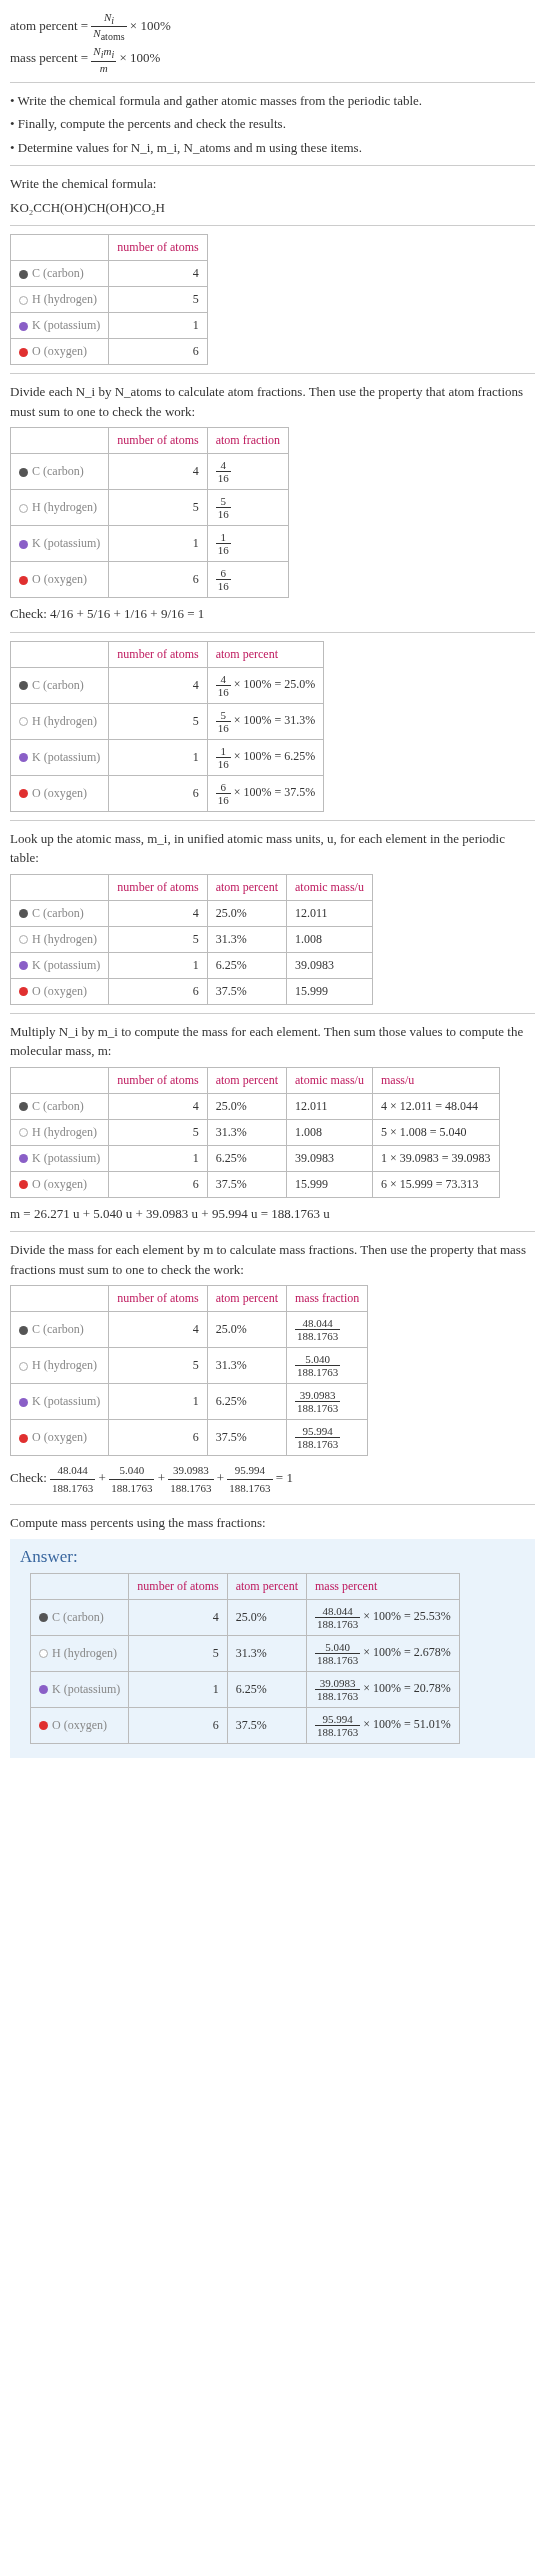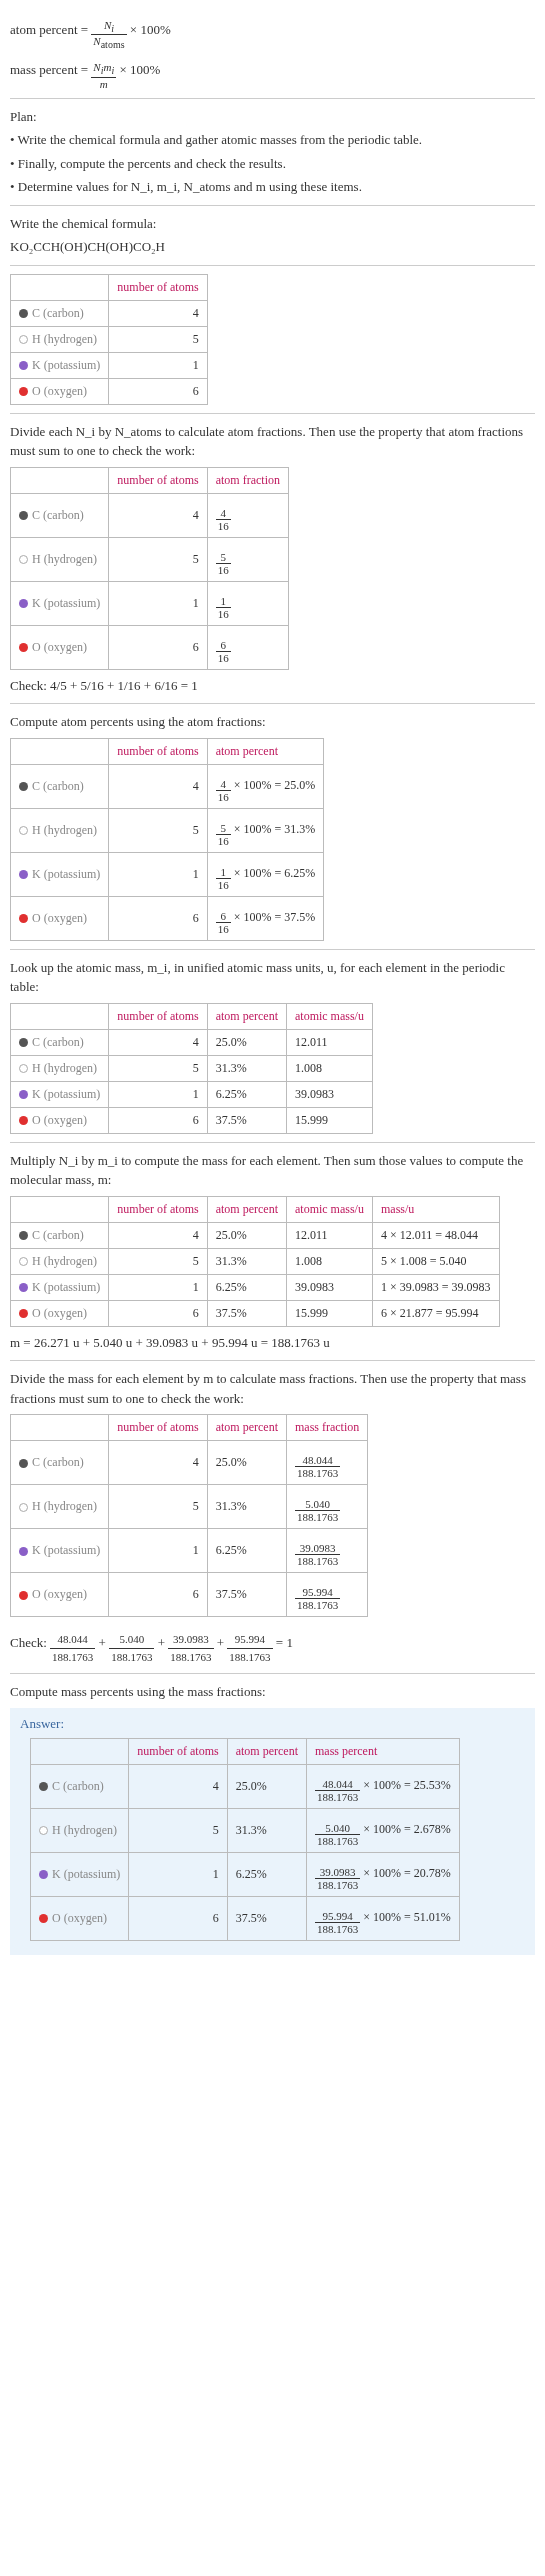--- a/index.html
+++ b/index.html
@@ -11,21 +11,20 @@
   width: 545px;
   padding: 8px 10px;
 }
 .section { margin-bottom: 8px; }
 hr { border: none; border-top: 1px solid #ccc; margin: 8px 0; }
 .frac {
   display: inline-block;
   vertical-align: middle;
   text-align: center;
   font-size: 11px;
-  margin-top: 8px;
 }
 .frac .num { display: block; border-bottom: 1px solid #333; padding: 0 2px; }
 .frac .den { display: block; padding: 0 2px; }
 sub { font-size: 10px; vertical-align: sub; }
 .eq-line { margin: 3px 0; }
 table {
   border-collapse: collapse;
   margin: 6px 0;
 }
 th, td {
@@ -50,21 +49,21 @@
 }
 .c-carbon { background: #555; }
 .c-hydrogen { background: #fff; border: 1px solid #aaa; }
 .c-potassium { background: #8a5fc7; }
 .c-oxygen { background: #e03030; }
 .answer-box {
   background: #eaf3fb;
   padding: 8px 10px;
   margin-top: 6px;
 }
-.answer-label { color: #3a679f; font-size: 13px; margin-bottom: 6px; }
+.answer-label { color: #3a679f; font-size: 17px; margin-bottom: 6px; }
 p { margin: 4px 0; line-height: 1.5; }
 .indent { padding-left: 10px; }
 </style>
 </head>
 <body>
 
 <div class="section">
   <div class="eq-line">
     <span>atom percent =</span>
     <span class="frac">
@@ -78,21 +77,20 @@
     <span class="frac">
       <span class="num"><i>N<sub>i</sub>m<sub>i</sub></i></span>
       <span class="den"><i>m</i></span>
     </span>
     <span>× 100%</span>
   </div>
 </div>
 <hr>
 
 <div class="section">
-  <p>Plan:</p>
   <p>• Write the chemical formula and gather atomic masses from the periodic table.</p>
   <p>• Finally, compute the percents and check the results.</p>
   <p>• Determine values for N_i, m_i, N_atoms and m using these items.</p>
 </div>
 <hr>
 
 <div class="section">
   <p>Write the chemical formula:</p>
   <p>KO₂CCH(OH)CH(OH)CO₂H</p>
 </div>
@@ -150,26 +148,25 @@
           <td class="num">1</td>
           <td><span class="frac"><span class="num">1</span><span class="den">16</span></span></td>
         </tr>
     <tr>
           <td class="elem"><span class="circle c-oxygen"></span><span>O (oxygen)</span></td>
           <td class="num">6</td>
           <td><span class="frac"><span class="num">6</span><span class="den">16</span></span></td>
         </tr>
   </tbody>
     </table>
-  <p><span>Check:</span> <span>4/5 + 5/16 + 1/16 + 6/16 = 1</span></p>
-</div>
-<hr>
-
-<div class="section">
-  <p>Compute atom percents using the atom fractions:</p>
+  <p><span>Check:</span> <span>4/16 + 5/16 + 1/16 + 9/16 = 1</span></p>
+</div>
+<hr>
+
+<div class="section">
   <table>
     <tbody>
         <tr>
       <th></th>
       <th>number of atoms</th>
       <th>atom percent</th>
     </tr>
     <tr>
           <td class="elem"><span class="circle c-carbon"></span><span>C (carbon)</span></td>
           <td class="num">4</td>
@@ -264,21 +261,21 @@
           <td class="num">1</td>
           <td>6.25%</td>
           <td>39.0983</td>
           <td>1 × 39.0983 = 39.0983</td>
         </tr>
     <tr>
           <td class="elem"><span class="circle c-oxygen"></span><span>O (oxygen)</span></td>
           <td class="num">6</td>
           <td>37.5%</td>
           <td>15.999</td>
-          <td>6 × 21.877 = 95.994</td>
+          <td>6 × 15.999 = 73.313</td>
         </tr>
   </tbody>
     </table>
   <p>m = 26.271 u + 5.040 u + 39.0983 u + 95.994 u = 188.1763 u</p>
 </div>
 <hr>
 
 <div class="section">
   <p>Divide the mass for each element by m to calculate mass fractions. Then use the property that mass fractions must sum to one to check the work:</p>
   <table>

